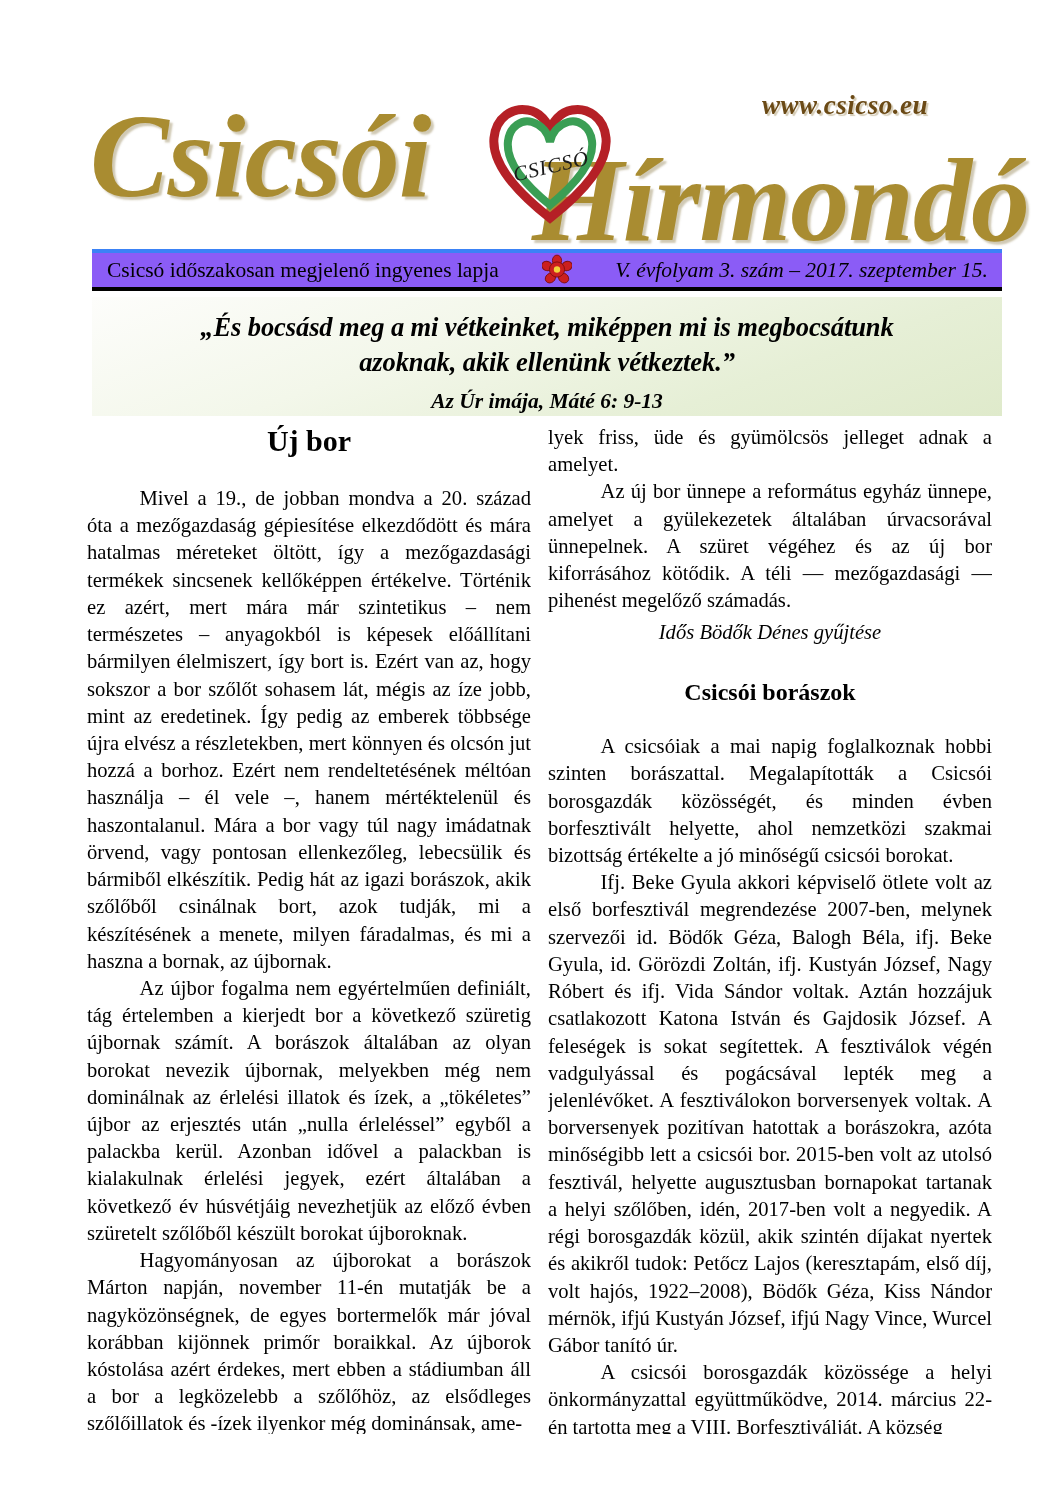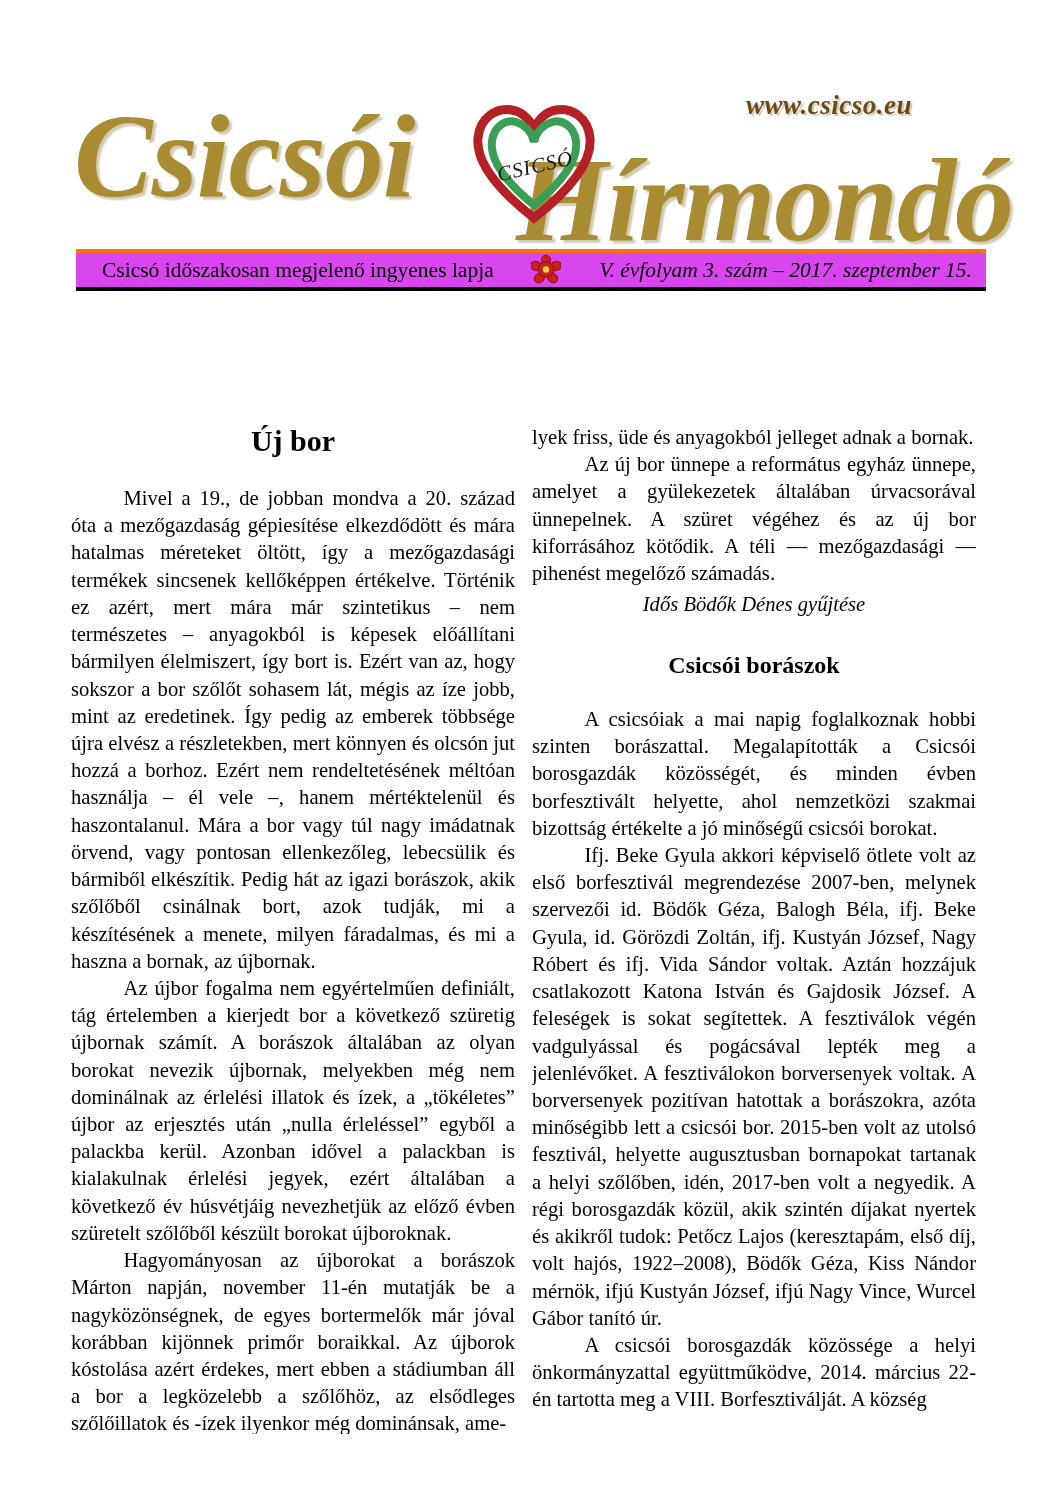--- a/index.html
+++ b/index.html
@@ -12,21 +12,21 @@
     width: 1061px;
     height: 1500px;
     position: relative;
     font-family: "Liberation Serif", "DejaVu Serif", serif;
     color: #000000;
     overflow: hidden;
   }
 
   .page {
     position: absolute;
-    left: 0; top: 0;
+    left: 16px; top: 0;
     width: 901px;
     height: 1500px;
   }
 
   
   .masthead {
     position: absolute;
     left: 0;
     top: 78px;
     width: 1061px;
@@ -100,27 +100,26 @@
     box-sizing: border-box;
   }
 
   
   .infobar {
     position: absolute;
     left: 76px;
     top: 249px;
     width: 910px;
     height: 42px;
-    background: #d946ef;
-    border-top: 4px solid #f97316;
+    background: #8b5cf6;
+    border-top: 4px solid #3b82f6;
     border-bottom: 4px solid #000000;
     box-sizing: border-box;
     display: flex;
     align-items: center;
-    padding-left: 11px;
   }
   .infobar-left {
     flex: 0 0 auto;
     padding-left: 15px;
     font-size: 21.5px;
   }
   .infobar-mid {
     flex: 1 1 auto;
     display: flex;
     align-items: center;
@@ -246,35 +245,40 @@
           <ellipse cx="5" cy="12" rx="4.6" ry="5.4" transform="rotate(-62 5 12)"></ellipse>
           <circle cx="15" cy="15.5" r="7.6"></circle>
         </g>
         <circle cx="15" cy="15.5" r="3.2" fill="#f2d23c"></circle>
       </svg>
     </div>
 
     <div class="infobar-right">V. évfolyam 3. szám – 2017. szeptember 15.</div>
   </div>
 
+  <div class="quotebox">
+    <div class="quote-line">„És bocsásd meg a mi vétkeinket, miképpen mi is megbocsátunk</div>
+    <div class="quote-line">azoknak, akik ellenünk vétkeztek.”</div>
+    <div class="quote-source">Az Úr imája, Máté 6: 9-13</div>
+  </div>
 
   <div class="content">
 
     <div class="col col-left">
       <h2 class="art-title">Új bor</h2>
 
       <p class="body indent">Mivel a 19., de jobban mondva a 20. század óta a mezőgazdaság gépiesítése elkezdődött és mára hatalmas méreteket öltött, így a mezőgazdasági termékek sincsenek kellőképpen értékelve. Történik ez azért, mert mára már szintetikus – nem természetes – anyagokból is képesek előállítani bármilyen élelmiszert, így bort is. Ezért van az, hogy sokszor a bor szőlőt sohasem lát, mégis az íze jobb, mint az eredetinek. Így pedig az emberek többsége újra elvész a részletekben, mert könnyen és olcsón jut hozzá a borhoz. Ezért nem rendeltetésének méltóan használja – él vele –, hanem mértéktelenül és haszontalanul. Mára a bor vagy túl nagy imádatnak örvend, vagy pontosan ellenkezőleg, lebecsülik és bármiből elkészítik. Pedig hát az igazi borászok, akik szőlőből csinálnak bort, azok tudják, mi a készítésének a menete, milyen fáradalmas, és mi a haszna a bornak, az újbornak.</p>
 
       <p class="body indent">Az újbor fogalma nem egyértelműen definiált, tág értelemben a kierjedt bor a következő szüretig újbornak számít. A borászok általában az olyan borokat nevezik újbornak, melyekben még nem dominálnak az érlelési illatok és ízek, a „tökéletes” újbor az erjesztés után „nulla érleléssel” egyből a palackba kerül. Azonban idővel a palackban is kialakulnak érlelési jegyek, ezért általában a következő év húsvétjáig nevezhetjük az előző évben szüretelt szőlőből készült borokat újboroknak.</p>
 
       <p class="body indent">Hagyományosan az újborokat a borászok Márton napján, november 11-én mutatják be a nagyközönségnek, de egyes bortermelők már jóval korábban kijönnek primőr boraikkal. Az újborok kóstolása azért érdekes, mert ebben a stádiumban áll a bor a legközelebb a szőlőhöz, az elsődleges szőlőillatok és -ízek ilyenkor még dominánsak, ame-</p>
     </div>
 
     <div class="col col-right">
-      <p class="body">lyek friss, üde és anyagokból jelleget adnak a bornak.</p>
+      <p class="body">lyek friss, üde és gyümölcsös jelleget adnak a amelyet.</p>
 
       <p class="body indent">Az új bor ünnepe a református egyház ünnepe, amelyet a gyülekezetek általában úrvacsorával ünnepelnek. A szüret végéhez és az új bor kiforrásához kötődik. A téli — mezőgazdasági — pihenést megelőző számadás.</p>
 
       <p class="byline">Idős Bödők Dénes gyűjtése</p>
 
       <h2 class="art-title second">Csicsói borászok</h2>
 
       <p class="body indent">A csicsóiak a mai napig foglalkoznak hobbi szinten borászattal. Megalapították a Csicsói borosgazdák közösségét, és minden évben borfesztivált helyette, ahol nemzetközi szakmai bizottság értékelte a jó minőségű csicsói borokat.</p>
 
       <p class="body indent">Ifj. Beke Gyula akkori képviselő ötlete volt az első borfesztivál megrendezése 2007-ben, melynek szervezői id. Bödők Géza, Balogh Béla, ifj. Beke Gyula, id. Görözdi Zoltán, ifj. Kustyán József, Nagy Róbert és ifj. Vida Sándor voltak. Aztán hozzájuk csatlakozott Katona István és Gajdosik József. A feleségek is sokat segítettek. A fesztiválok végén vadgulyással és pogácsával lepték meg a jelenlévőket. A fesztiválokon borversenyek voltak. A borversenyek pozitívan hatottak a borászokra, azóta minőségibb lett a csicsói bor. 2015-ben volt az utolsó fesztivál, helyette augusztusban bornapokat tartanak a helyi szőlőben, idén, 2017-ben volt a negyedik. A régi borosgazdák közül, akik szintén díjakat nyertek és akikről tudok: Petőcz Lajos (keresztapám, első díj, volt hajós, 1922–2008), Bödők Géza, Kiss Nándor mérnök, ifjú Kustyán József, ifjú Nagy Vince, Wurcel Gábor tanító úr.</p>

